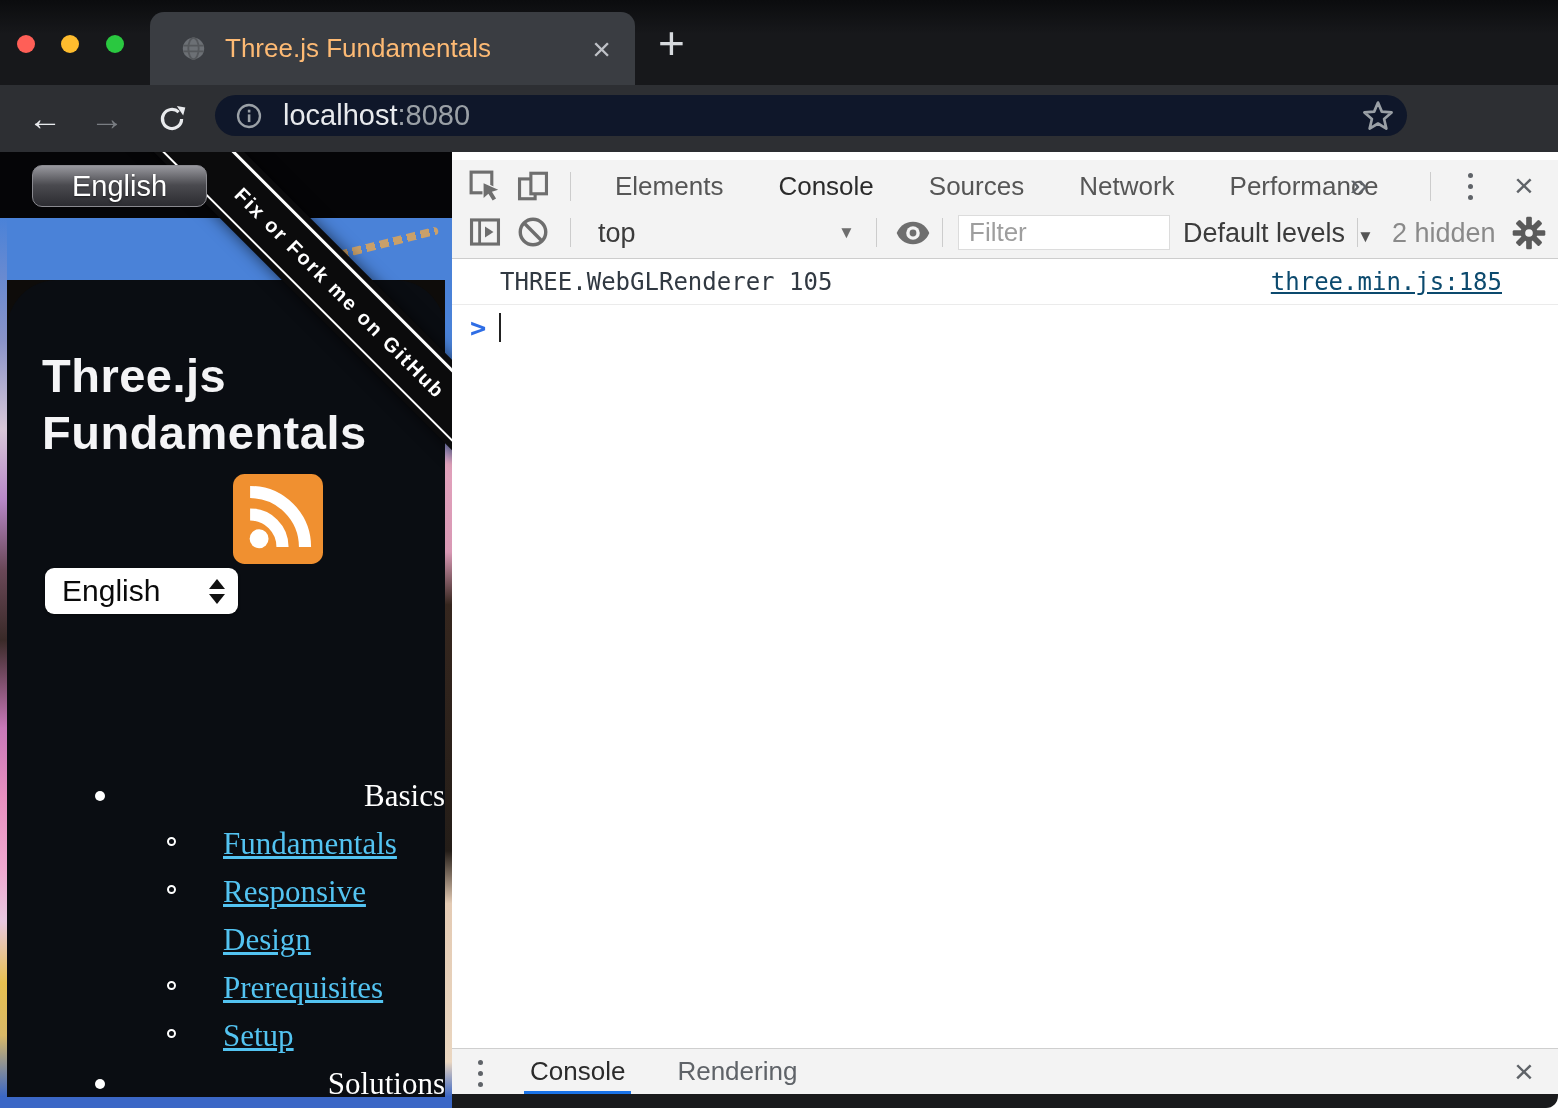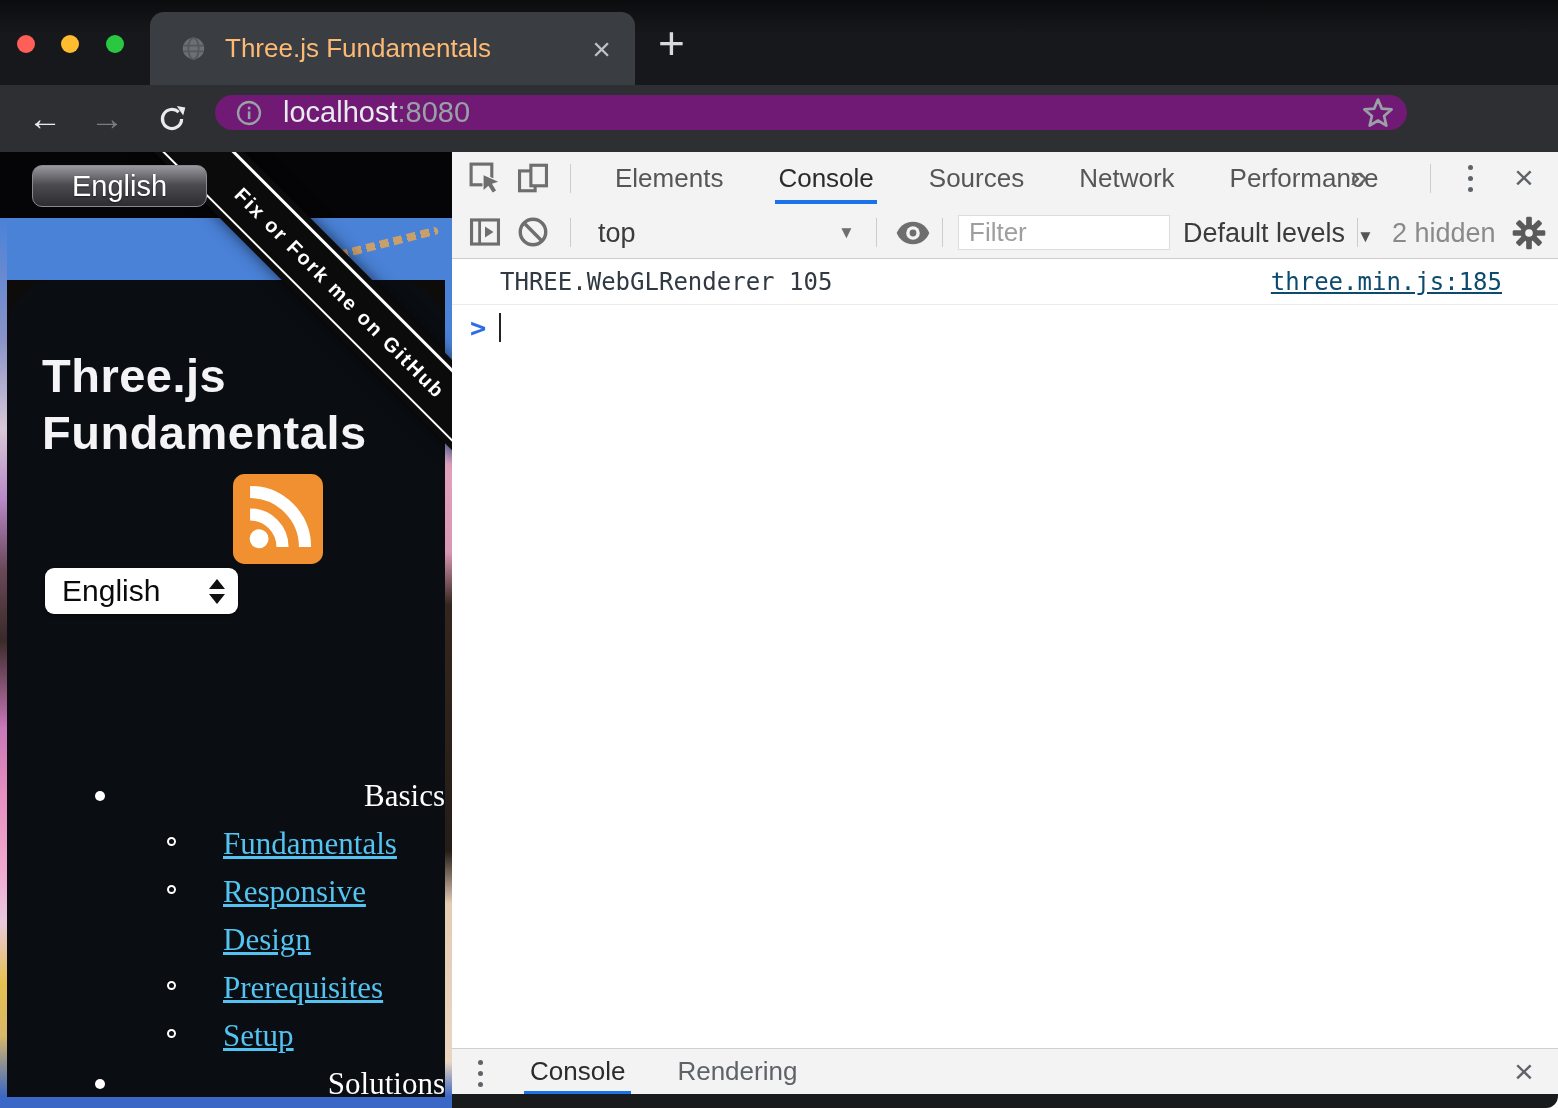--- a/index.html
+++ b/index.html
@@ -20,22 +20,22 @@
     background:#3a3d42; border-radius:14px 14px 0 0; display:flex; align-items:center; }
   .favicon { margin-left:30px; width:27px; height:27px; flex:none; }
   .tab-title { margin-left:18px; font-size:26px; color:#fdba74; white-space:nowrap; }
   .tab-close { margin-left:auto; margin-right:24px; font-size:32px; color:#bfc2c7; line-height:1; cursor:default; }
   .newtab { position:absolute; left:658px; top:16px; font-size:46px; font-weight:200; color:#d6d9dd; }
   .toolbar { position:absolute; top:85px; left:0; right:0; height:67px; background:#2d2f33; }
   .nav-btn { position:absolute; top:14px; font-size:34px; line-height:38px; color:#e8eaed; }
   .nav-btn.back    { left:28px; }
   .nav-btn.forward { left:90px; color:#797d82; }
   .nav-btn.reload  { left:156px; top:18px; }
-  .omnibox { position:absolute; left:215px; top:10px; width:1192px; height:35px;
-    border-radius:24px; background:#701a75; display:flex; align-items:center; }
+  .omnibox { position:absolute; left:215px; top:10px; width:1192px; height:41px;
+    border-radius:24px; background:#0f172a; display:flex; align-items:center; }
   .info-icon { margin-left:20px; width:28px; height:28px; flex:none; }
   .url { margin-left:20px; font-size:29px; color:#e8eaed; }
   .url .port { color:#9aa0a6; }
   .star-btn { margin-left:auto; margin-right:12px; width:34px; height:34px; }
   .avatar-btn { position:absolute; left:1428px; top:97px; width:43px; height:43px; }
   .dots3 { display:flex; flex-direction:column; gap:6px; }
   .dots3 i { width:5px; height:5px; border-radius:50%; background:currentColor; display:block; }
   .browser-menu { position:absolute; left:1512px; top:103px; color:#e8eaed; }
   
   .page { position:absolute; left:0; top:152px; width:452px; height:956px;
@@ -79,21 +79,21 @@
   .tagline { position:absolute; left:35px; top:358px; font-family:"Liberation Serif", serif;
     font-size:31px; color:#efece6; line-height:49px; }
   .nav-list { position:absolute; left:0; top:492px; right:0; font-family:"Liberation Serif", serif; font-size:31px; }
   .nav-row { display:flex; align-items:flex-start; min-height:48px;justify-content:space-between; }
   .bullet-disc { flex:none; width:10px; height:10px; border-radius:50%; background:#fff; margin:19px 0 0 88px; }
   .bullet-circ { flex:none; width:9px; height:9px; border-radius:50%; border:2.5px solid #fff; margin:17px 0 0 160px; }
   .nav-section-label { margin-left:17px; color:#fff; line-height:48px; }
   .nav-link { margin-left:20px; color:#53c3f1; text-decoration:underline; line-height:48px; width:222px; cursor:pointer; }
   
   .devtools { position:absolute; left:452px; top:152px; width:1106px; height:956px; background:#fff; }
-  .dt-tabbar { position:absolute; top:0; left:0; right:0; height:70px;
+  .dt-tabbar { position:absolute; top:8px; left:0; right:0; height:70px;
     background:#f3f3f3; border-bottom:1px solid #cdcdcd; }
   .dt-iconbtn { position:absolute; top:9px; width:34px; height:34px; }
   .vdiv { position:absolute; top:12px; width:1px; height:29px; background:#ccc; }
   .dt-tabs { position:absolute; left:160px; top:0; height:52px; display:flex; gap:49px; }
   .dt-tab { display:flex; align-items:center; height:100%; padding:0 3px; font-size:26px; color:#565656; cursor:default; }
   .dt-tab.active { color:#2b2b2b; border-bottom:4px solid #1a73e8; padding-top:4px; }
   .dt-chevron { position:absolute; left:898px; top:6px; font-size:32px; color:#5f6368; }
   .dt-menu { position:absolute; left:1016px; top:13px; color:#5f6368; }
   .dt-close { position:absolute; left:1062px; top:6px; font-size:34px; color:#5f6368; }
   .console-toolbar { position:absolute; top:54px; left:0; right:0; height:53px;

